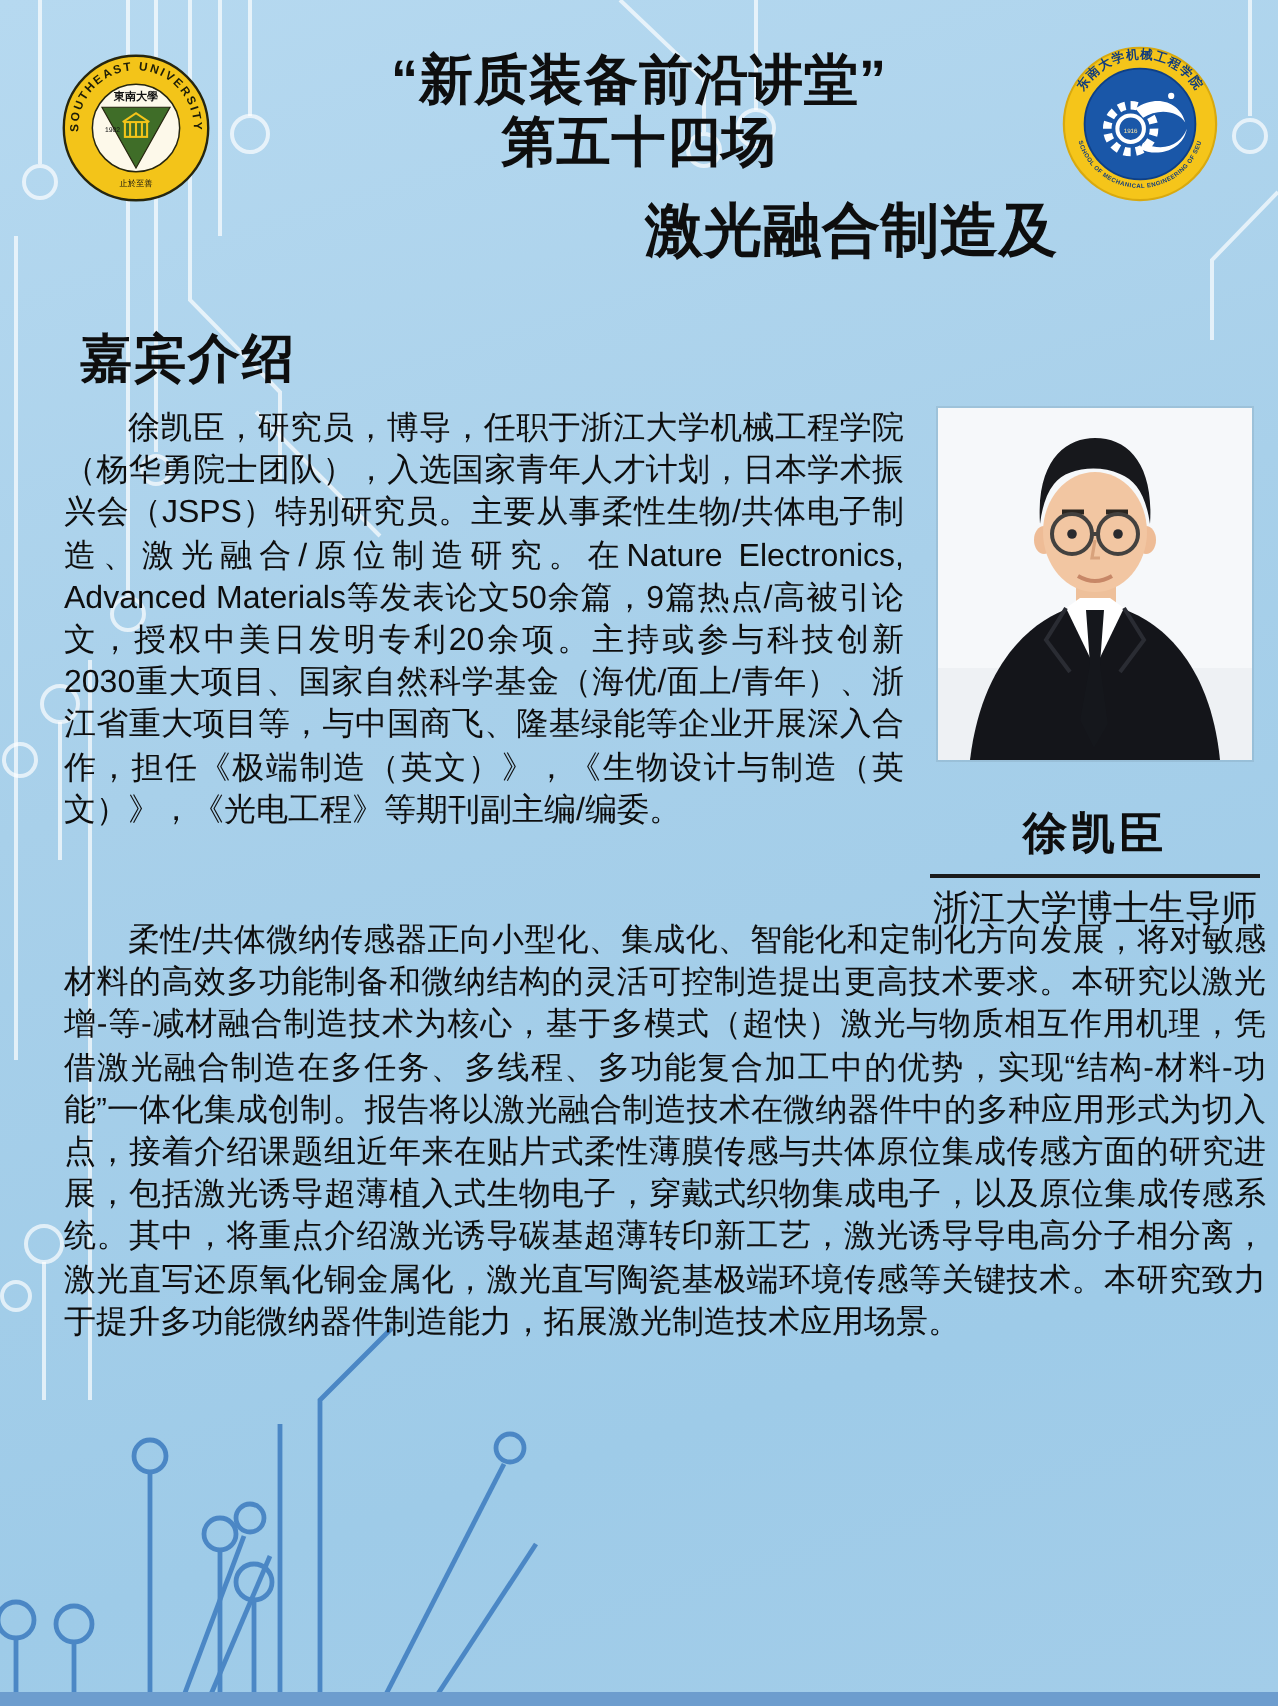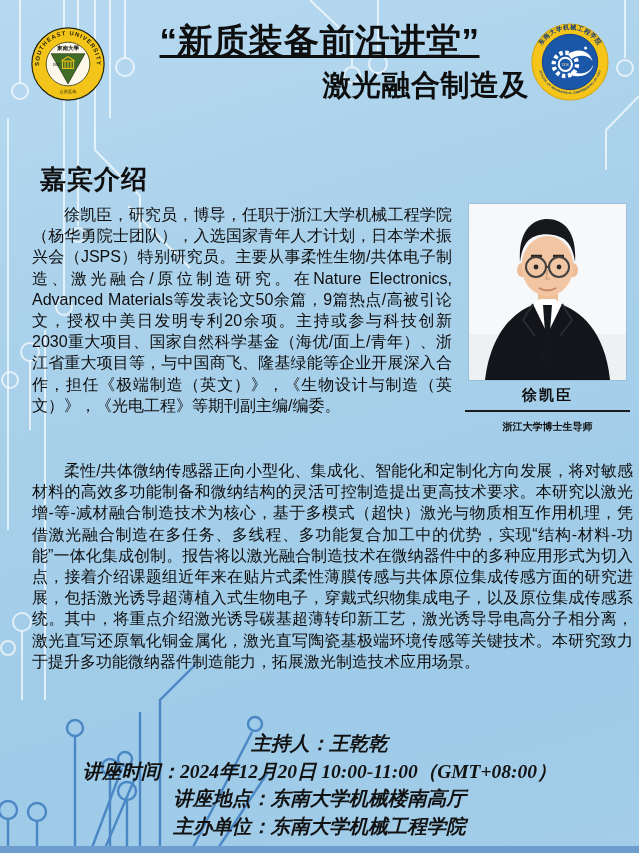--- a/index.html
+++ b/index.html
@@ -6,31 +6,31 @@
   .poster{
     position:relative;width:639px;height:853px;overflow:hidden;
     font-family:"Liberation Sans","DejaVu Sans",sans-serif;color:#0e0e0e;
     background:linear-gradient(163deg,#b6d9f0 0%,#a8d0ea 40%,#9ecbe8 78%,#a3cde9 100%);
   }
   .circuit{position:absolute;inset:0;z-index:0;}
   .logo{position:absolute;z-index:2;}
   .logo-seu{left:31px;top:27px;width:74px;height:74px;}
   .logo-mech{left:531px;top:23px;width:78px;height:78px;}
   .titles{position:absolute;top:25px;left:110px;right:110px;text-align:center;z-index:2;}
-  .series-title,.session{font-size:35px;font-weight:800;line-height:31px;letter-spacing:.5px;text-decoration:underline;}
+  .series-title,.session{font-size:27px;font-weight:800;line-height:31px;letter-spacing:.5px;}
   .topic{margin-top:13px;font-size:29px;font-weight:800;line-height:32px;letter-spacing:.5px;text-align:right;}
   .sec-h{position:absolute;left:40px;font-size:26px;font-weight:800;z-index:2;letter-spacing:1px;text-align:right;}
   .guest-h{top:162px;}
   .abstract-h{top:441px;}
   .guest-body{position:absolute;left:32px;top:204px;width:601px;z-index:1;}
   .speaker-col{float:right;width:171px;margin-left:10px;text-align:center;}
   .photo-frame{width:157px;height:176px;margin:0 auto;background:#f4f6f8;box-shadow:0 0 0 1px rgba(0,0,0,.07);}
-  .speaker-name{font-size:15px;font-weight:800;margin-top:6px;letter-spacing:2px;}
+  .speaker-name{font-size:22px;font-weight:800;margin-top:22px;letter-spacing:2px;}
   .speaker-divider{height:2px;background:#1b1b1b;margin:5px 3px 6px 3px;}
-  .speaker-title{font-size:10px;font-weight:700;line-height:18.5px;}
+  .speaker-title{font-size:18px;font-weight:400;line-height:18.5px;}
   .para{margin:0;font-size:16px;line-height:21.2px;text-align:justify;text-indent:2em;font-weight:500;}
   .abstract-body{position:absolute;left:32px;top:460px;width:601px;z-index:1;}
   .footer{position:absolute;left:0;right:0;top:730px;text-align:center;z-index:1;
     font-family:"Liberation Serif","DejaVu Serif",serif;font-style:italic;
     font-size:19.5px;line-height:27.6px;font-weight:600;color:#121212;}
   .bottom-strip{position:absolute;left:0;right:0;bottom:0;height:7px;background:#6d9dce;z-index:2;}
 </style>
 </head>
 <body>
 
@@ -125,20 +125,21 @@
       <circle cx="44" cy="53" r="8.5" fill="none" stroke="#ffffff" stroke-width="2.6"></circle>
       <path d="M47 40 C62 30 76 37 79 49 C74 41 61 40 52 46 Z" fill="#ffffff"></path>
       <path d="M52 62 C66 69 77 62 80 53 C78 66 62 72 50 66 Z" fill="#ffffff"></path>
       <circle cx="70" cy="32" r="2" fill="#ffffff"></circle>
     </g>
     <text x="44" y="55.5" text-anchor="middle" font-size="4" fill="#ffe9a8">1916</text>
   </svg>
 
   <div class="titles">
     <div class="series-title">“新质装备前沿讲堂”</div>
+    <div class="session">第五十四场</div>
     <div class="topic">
       <div>激光融合制造及</div>
     </div>
   </div>
 
   <div class="sec-h guest-h">嘉宾介绍</div>
 
   <div class="guest-body">
     <div class="speaker-col">
       <div class="photo-frame">
@@ -169,21 +170,15 @@
       <div class="speaker-divider"></div>
       <div class="speaker-title">浙江大学博士生导师</div>
     </div>
     <p class="para">徐凯臣，研究员，博导，任职于浙江大学机械工程学院（杨华勇院士团队），入选国家青年人才计划，日本学术振兴会（JSPS）特别研究员。主要从事柔性生物/共体电子制造、激光融合/原位制造研究。在Nature Electronics, Advanced Materials等发表论文50余篇，9篇热点/高被引论文，授权中美日发明专利20余项。主持或参与科技创新2030重大项目、国家自然科学基金（海优/面上/青年）、浙江省重大项目等，与中国商飞、隆基绿能等企业开展深入合作，担任《极端制造（英文）》，《生物设计与制造（英文）》，《光电工程》等期刊副主编/编委。</p>
   </div>
 
   <div class="abstract-body">
     <p class="para">柔性/共体微纳传感器正向小型化、集成化、智能化和定制化方向发展，将对敏感材料的高效多功能制备和微纳结构的灵活可控制造提出更高技术要求。本研究以激光增-等-减材融合制造技术为核心，基于多模式（超快）激光与物质相互作用机理，凭借激光融合制造在多任务、多线程、多功能复合加工中的优势，实现“结构-材料-功能”一体化集成创制。报告将以激光融合制造技术在微纳器件中的多种应用形式为切入点，接着介绍课题组近年来在贴片式柔性薄膜传感与共体原位集成传感方面的研究进展，包括激光诱导超薄植入式生物电子，穿戴式织物集成电子，以及原位集成传感系统。其中，将重点介绍激光诱导碳基超薄转印新工艺，激光诱导导电高分子相分离，激光直写还原氧化铜金属化，激光直写陶瓷基极端环境传感等关键技术。本研究致力于提升多功能微纳器件制造能力，拓展激光制造技术应用场景。</p>
   </div>
 
-  <div class="footer">
-    <div>主持人：王乾乾</div>
-    <div>讲座时间：2024年12月20日 10:00-11:00（GMT+08:00）</div>
-    <div>讲座地点：东南大学机械楼南高厅</div>
-    <div>主办单位：东南大学机械工程学院</div>
-  </div>
 
   <div class="bottom-strip"></div>
 </div>
 
 </body></html>

